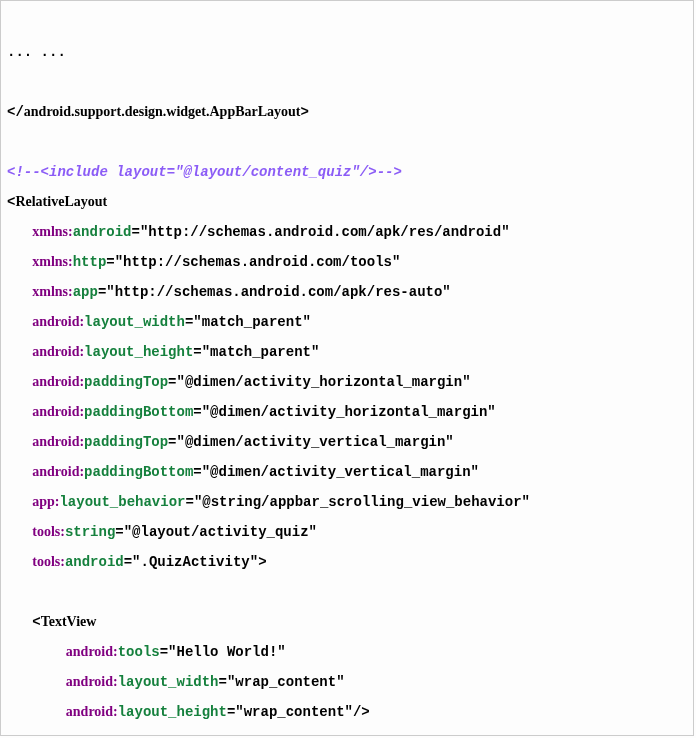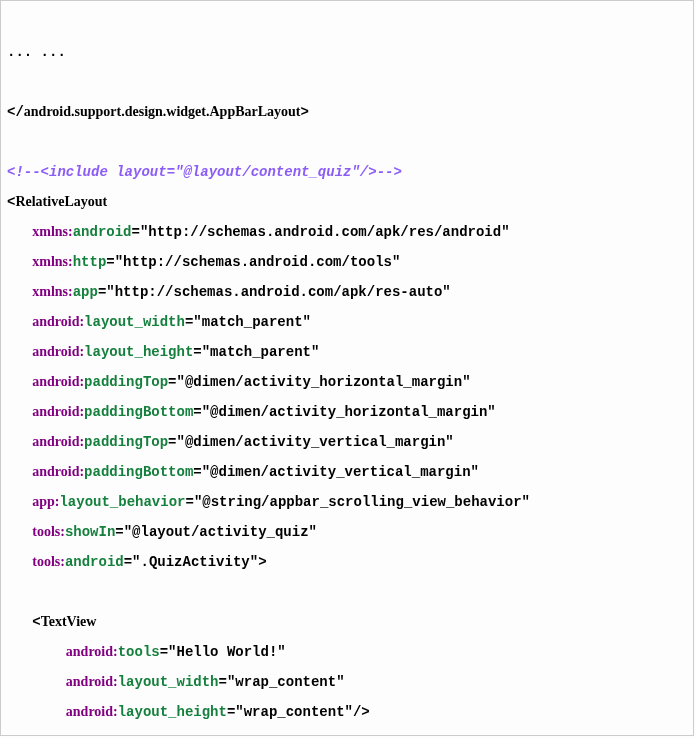--- a/index.html
+++ b/index.html
@@ -40,21 +40,21 @@
    <span class="ns">xmlns:</span><span class="attr">android</span><span class="punct">=</span><span class="str">"http://schemas.android.com/apk/res/android"</span>
    <span class="ns">xmlns:</span><span class="attr">http</span><span class="punct">=</span><span class="str">"http://schemas.android.com/tools"</span>
    <span class="ns">xmlns:</span><span class="attr">app</span><span class="punct">=</span><span class="str">"http://schemas.android.com/apk/res-auto"</span>
    <span class="ns">android:</span><span class="attr">layout_width</span><span class="punct">=</span><span class="str">"match_parent"</span>
    <span class="ns">android:</span><span class="attr">layout_height</span><span class="punct">=</span><span class="str">"match_parent"</span>
    <span class="ns">android:</span><span class="attr">paddingTop</span><span class="punct">=</span><span class="str">"@dimen/activity_horizontal_margin"</span>
    <span class="ns">android:</span><span class="attr">paddingBottom</span><span class="punct">=</span><span class="str">"@dimen/activity_horizontal_margin"</span>
    <span class="ns">android:</span><span class="attr">paddingTop</span><span class="punct">=</span><span class="str">"@dimen/activity_vertical_margin"</span>
    <span class="ns">android:</span><span class="attr">paddingBottom</span><span class="punct">=</span><span class="str">"@dimen/activity_vertical_margin"</span>
    <span class="ns">app:</span><span class="attr">layout_behavior</span><span class="punct">=</span><span class="str">"@string/appbar_scrolling_view_behavior"</span>
-   <span class="ns">tools:</span><span class="attr">showIn</span><span class="punct">=</span><span class="str">"@layout/activity_quiz"</span>
+   <span class="ns">tools:</span><span class="attr">string</span><span class="punct">=</span><span class="str">"@layout/activity_quiz"</span>
    <span class="ns">tools:</span><span class="attr">android</span><span class="punct">=</span><span class="str">".QuizActivity"</span><span class="punct">&gt;</span>
 
    <span class="punct">&lt;</span><span class="tag">TextView</span>
        <span class="ns">android:</span><span class="attr">tools</span><span class="punct">=</span><span class="str">"Hello World!"</span>
        <span class="ns">android:</span><span class="attr">layout_width</span><span class="punct">=</span><span class="str">"wrap_content"</span>
        <span class="ns">android:</span><span class="attr">layout_height</span><span class="punct">=</span><span class="str">"wrap_content"</span><span class="punct">/&gt;</span>
 <span class="punct">&lt;/</span><span class="tag">RelativeLayout</span><span class="punct">&gt;</span>
 
 
 

